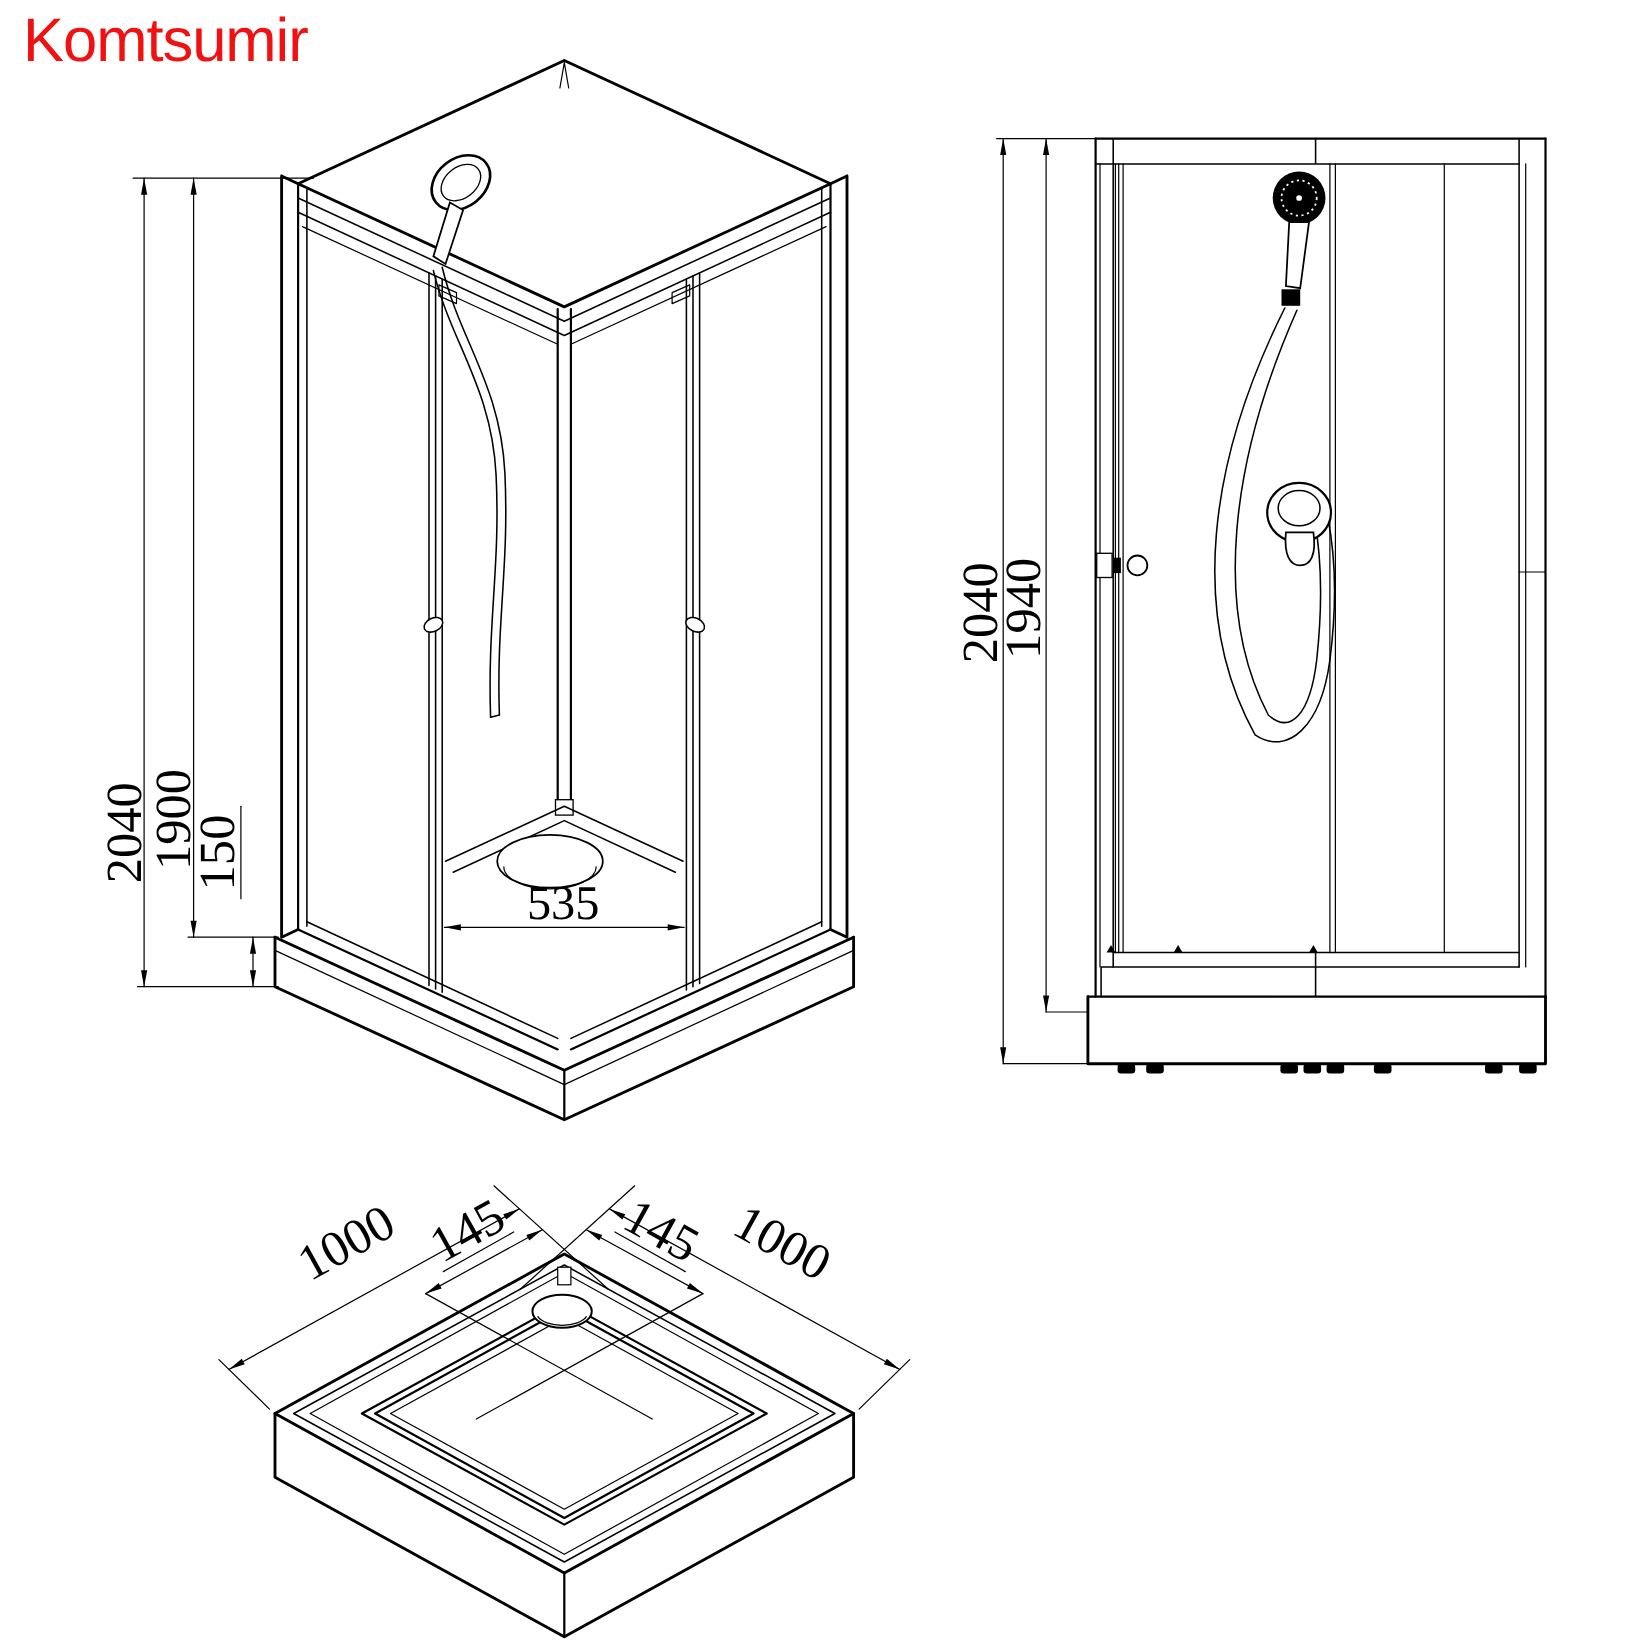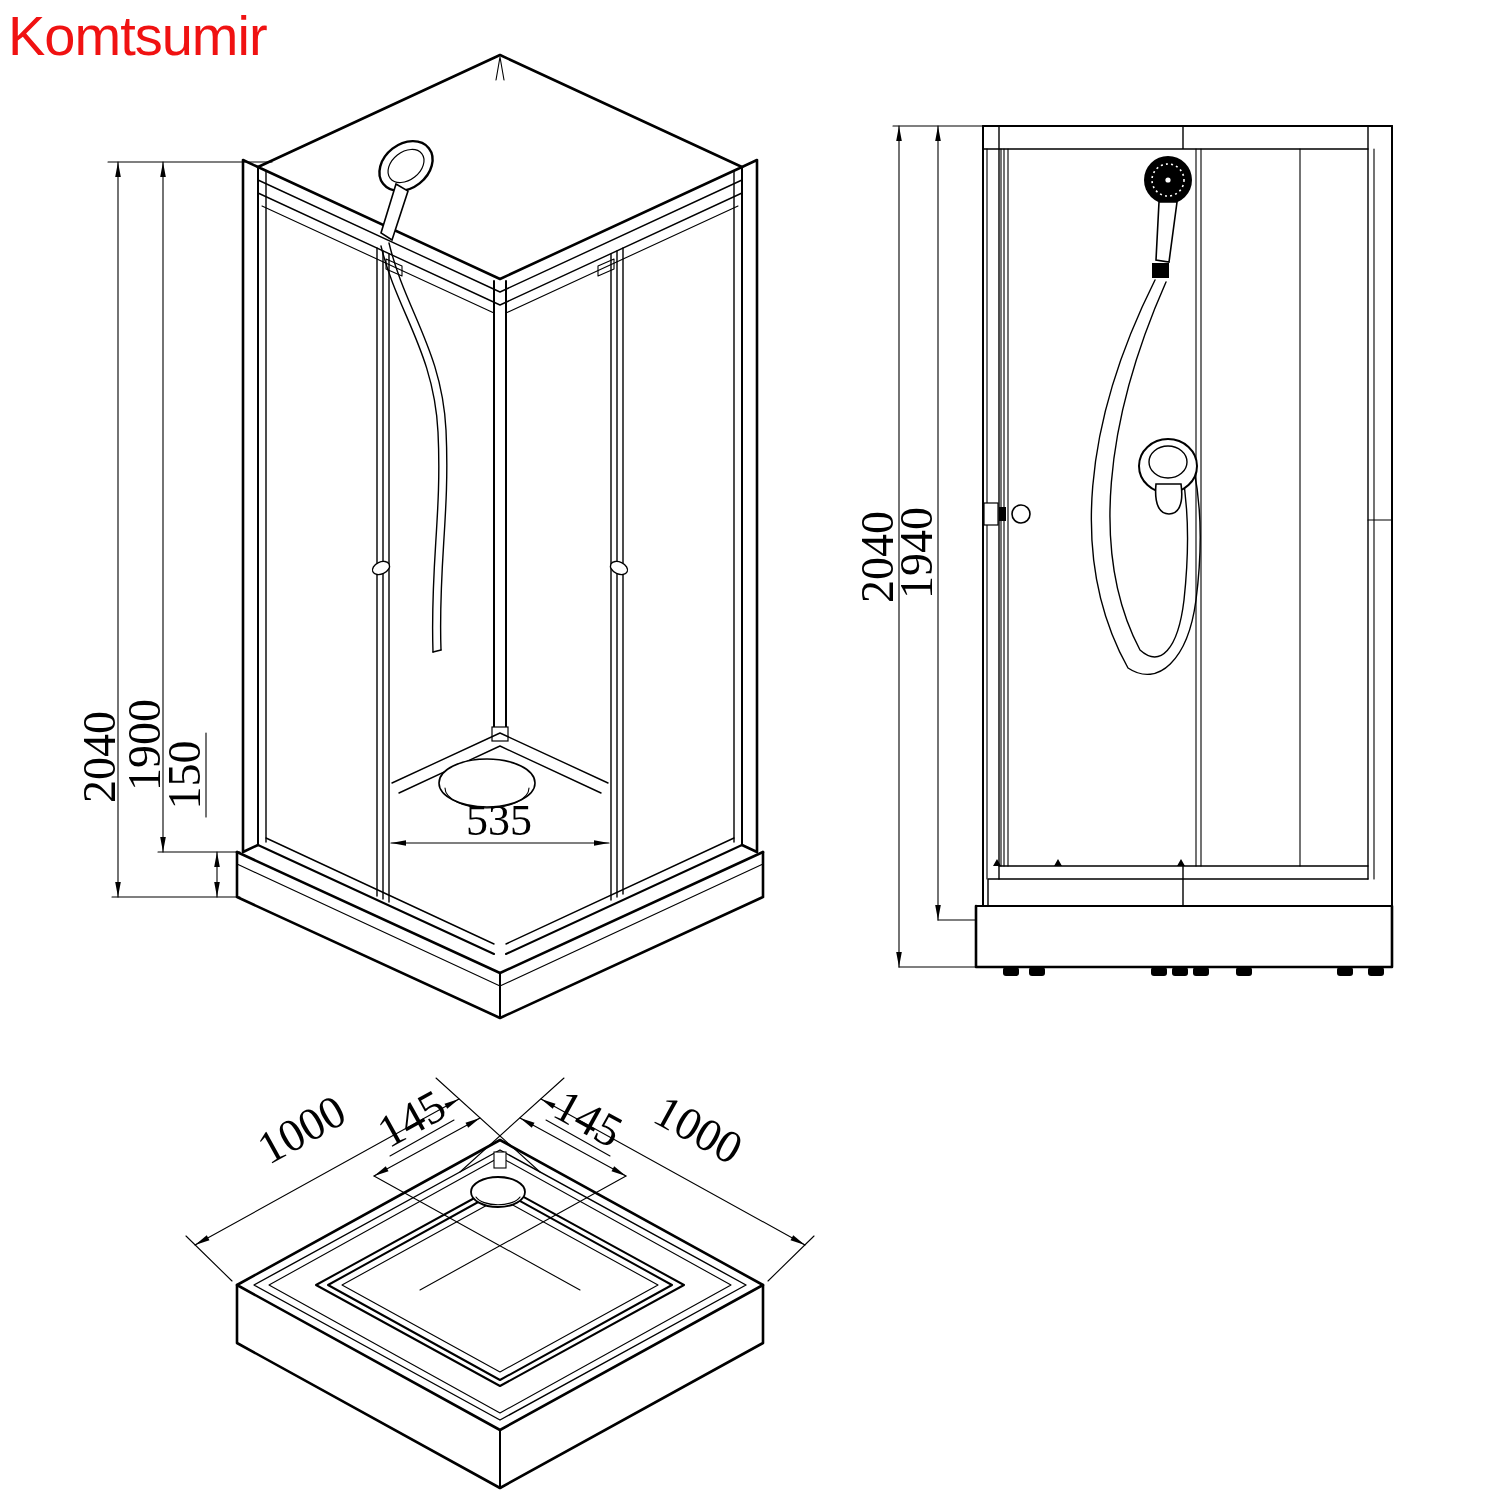--- a/index.html
+++ b/index.html
@@ -1,16 +1,16 @@
 <!DOCTYPE html>
 <html><head>
 <meta charset="utf-8">
 <style>
   html,body{margin:0;padding:0;background:#ffffff;}
-  .stage{width:1204px;height:1500px;position:relative;background:#fff;}
+  .stage{width:1204px;height:1500px;position:relative;background:#fff;padding-left:13px;}
   svg{display:block;}
   .ln-xb{fill:none;stroke:#000;stroke-width:2.6;stroke-linecap:round;stroke-linejoin:round;}
   .ln-b{fill:none;stroke:#000;stroke-width:2;stroke-linecap:round;stroke-linejoin:round;}
   .ln-m{fill:none;stroke:#000;stroke-width:1.4;stroke-linecap:round;stroke-linejoin:round;}
   .ln-t{fill:none;stroke:#000;stroke-width:1.1;stroke-linecap:round;stroke-linejoin:round;}
   .wfill{fill:#ffffff;stroke:#000;}
   .dimtxt{font-family:"Liberation Serif","DejaVu Serif",serif;font-size:46px;fill:#000;}
   .dimtxt-s{font-family:"Liberation Serif","DejaVu Serif",serif;font-size:44px;fill:#000;}
   .brandtxt{font-family:"Liberation Sans","DejaVu Sans",sans-serif;font-size:56px;letter-spacing:-1px;}
 </style>

